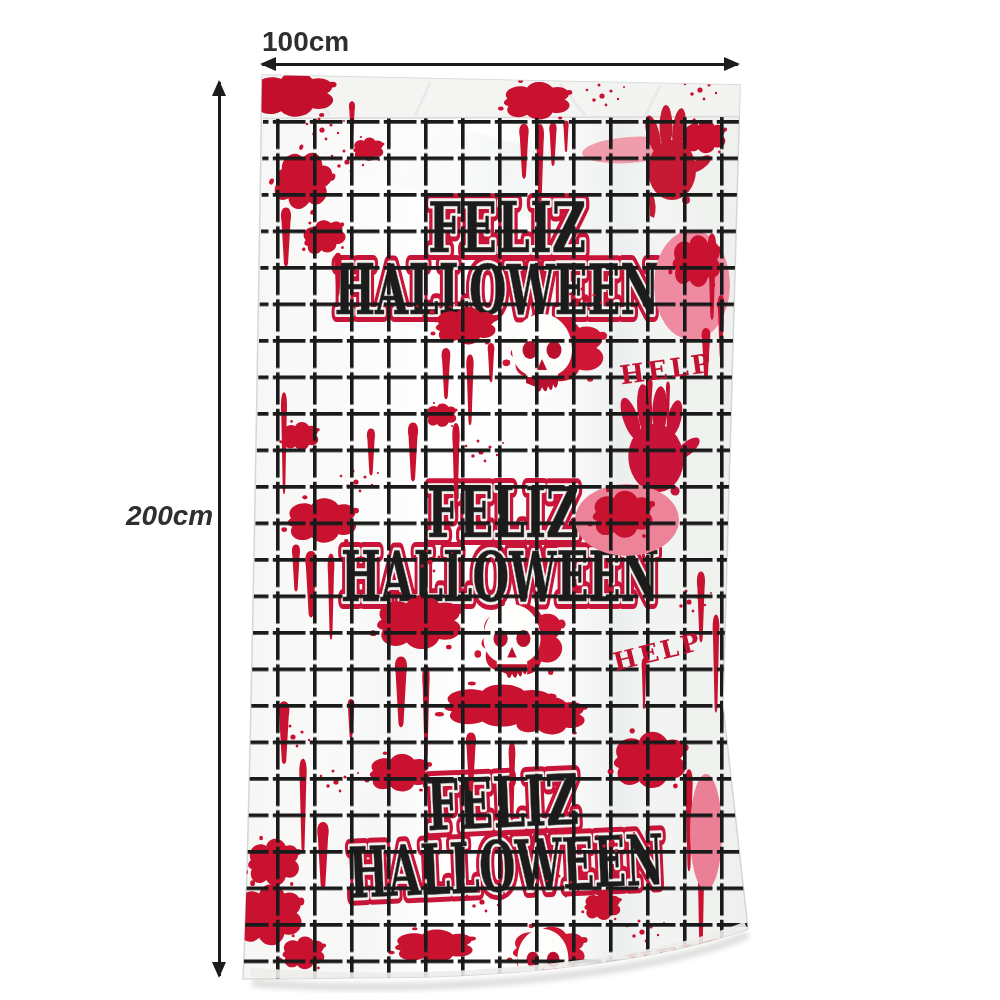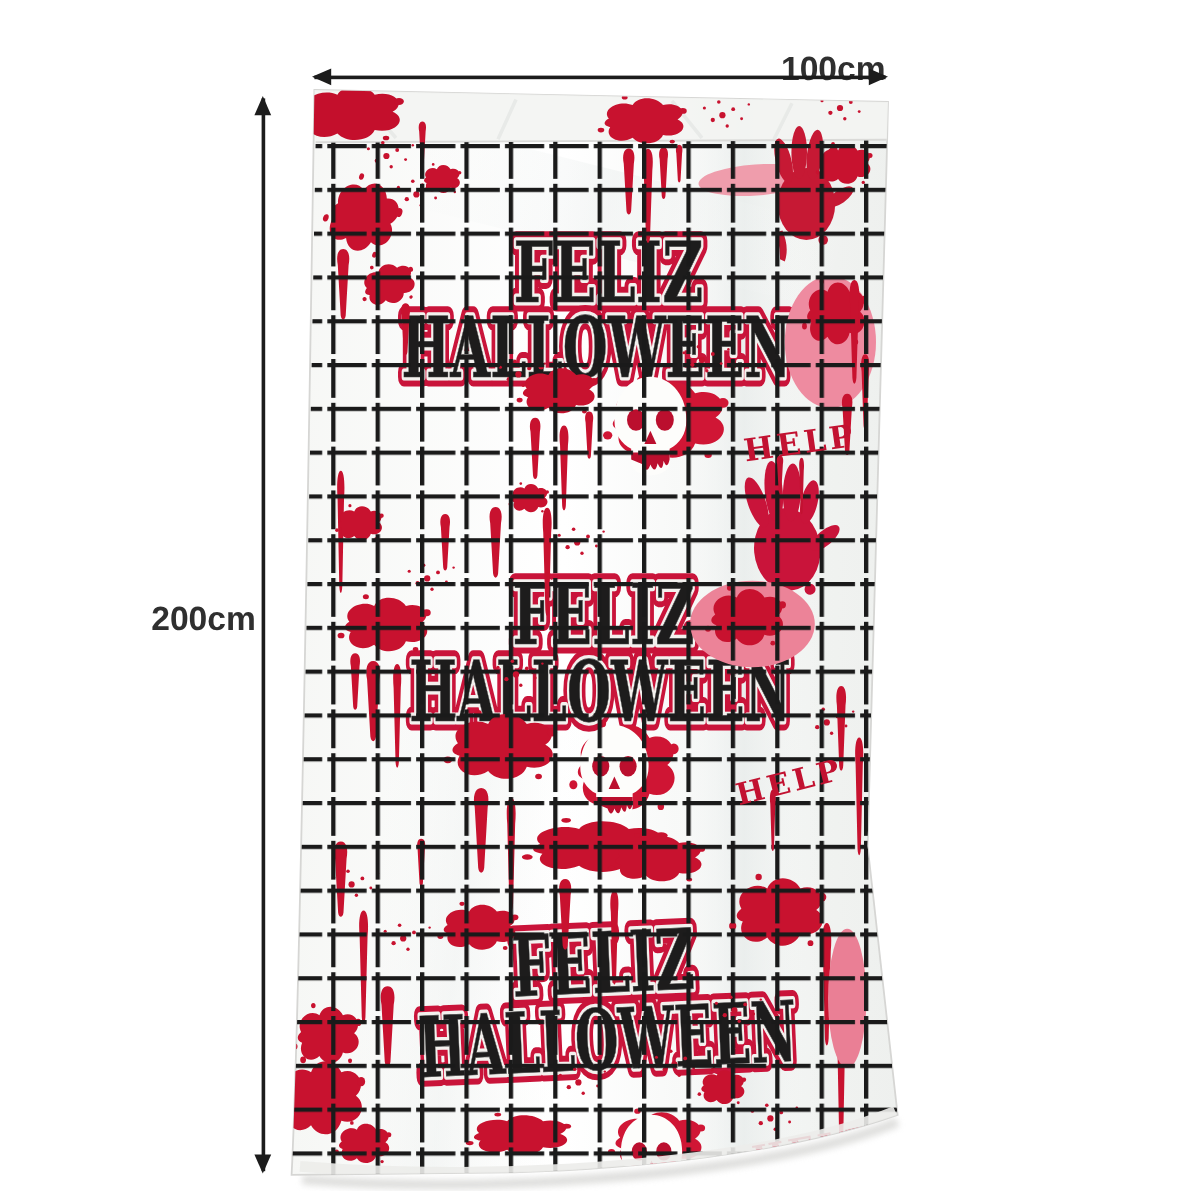--- a/index.html
+++ b/index.html
@@ -8,22 +8,22 @@
     font-family:"Liberation Sans", sans-serif;
     position:relative;overflow:hidden;
   }
   .stage{position:absolute;inset:0;}
 
   
   .dim-label{
     position:absolute;color:#2f2f2f;font-size:28px;font-weight:600;
     letter-spacing:0px;line-height:1;
   }
-  .w-label{left:262px;top:28px;width:476px;text-align:right;margin-top:16px;}
-  .h-label{left:126px;top:502px;width:84px;text-align:right;}
+  .w-label{left:262px;top:28px;width:476px;text-align:left;}
+  .h-label{left:126px;top:502px;width:84px;text-align:right;font-style:italic;}
   .hline{position:absolute;left:262px;top:63px;width:476px;height:2.6px;background:#1c1c1c;}
   .vline{position:absolute;left:218px;top:82px;width:2.6px;height:894px;background:#1c1c1c;}
   .tri{position:absolute;width:0;height:0;display:block;}
   .tri-left{left:-2px;top:-6px;border-top:7px solid transparent;border-bottom:7px solid transparent;border-right:16px solid #1c1c1c;}
   .tri-right{right:-2px;top:-6px;border-top:7px solid transparent;border-bottom:7px solid transparent;border-left:16px solid #1c1c1c;}
   .tri-up{left:-6px;top:-2px;border-left:7px solid transparent;border-right:7px solid transparent;border-bottom:16px solid #1c1c1c;}
   .tri-down{left:-6px;bottom:-2px;border-left:7px solid transparent;border-right:7px solid transparent;border-top:16px solid #1c1c1c;}
 
   
   text{font-family:"DejaVu Serif", serif;font-weight:bold;}

